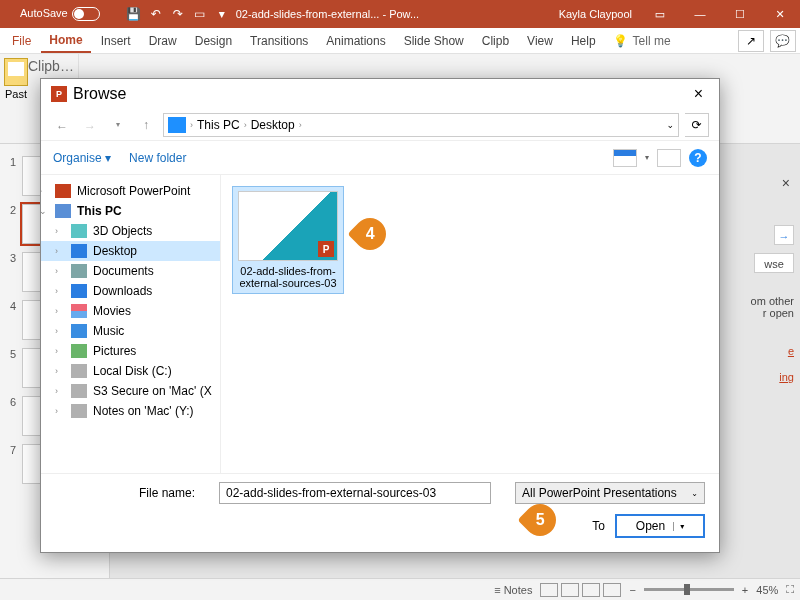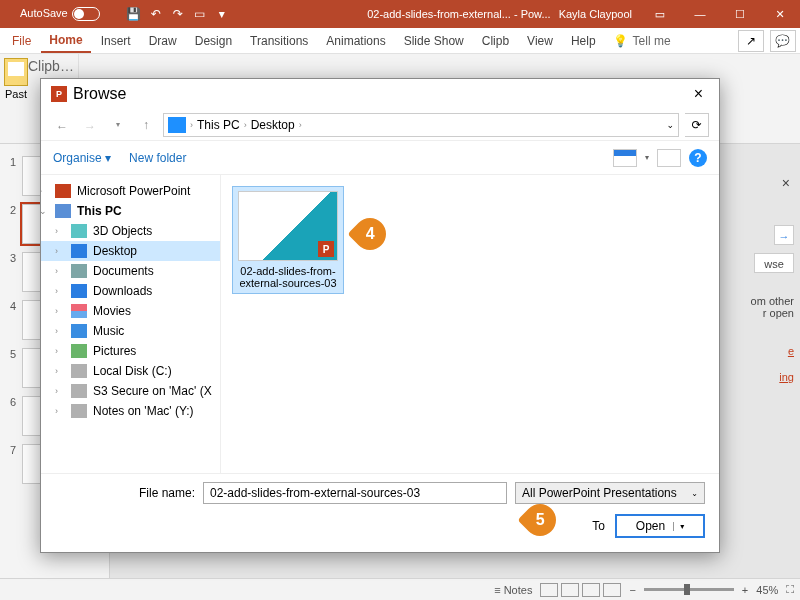--- a/index.html
+++ b/index.html
@@ -5,21 +5,21 @@
 * { box-sizing: border-box; margin: 0; padding: 0; font-family: "Segoe UI", Arial, sans-serif; }
 body { background: #fff; width: 800px; height: 600px; overflow: hidden; position: relative; }
 
 
 .titlebar { height: 28px; background: #b7472a; display: flex; align-items: center; color: #fff; font-size: 11px; }
 .titlebar .autosave { padding: 0 20px; display: flex; align-items: flex-start; gap: 4px; }
 .toggle { width: 28px; height: 14px; border: 1px solid #fff; border-radius: 7px; display: inline-flex; align-items: center; padding: 1px; }
 .toggle .knob { width: 10px; height: 10px; border-radius: 50%; background: #fff; }
 .titlebar .qat { display: flex; gap: 6px; padding: 0 6px; }
 .titlebar .qat span { width: 16px; height: 16px; display: flex; align-items: center; justify-content: center; font-size: 12px; }
-.titlebar .doc-title { flex: 1; text-align: right; }
+.titlebar .doc-title { flex: 1; text-align: left; }
 .titlebar .user { padding: 0 8px; }
 .titlebar .win-controls { display: flex; }
 .titlebar .win-controls div { width: 40px; height: 28px; display: flex; align-items: center; justify-content: center; font-size: 11px; }
 
 
 .ribbon-tabs { height: 26px; background: #fff; display: flex; align-items: center; font-size: 12px; border-bottom: 1px solid #e1e1e1; padding: 11px 4px; gap: 2px; }
 .ribbon-tabs .tab { padding: 4px 8px; color: #444; cursor: pointer; }
 .ribbon-tabs .tab.file { color: #b7472a; font-weight: 400; }
 .ribbon-tabs .tab.active { border-bottom: 2px solid #b7472a; color: #b7472a; font-weight: 600; }
 .ribbon-tabs .spacer { flex: 1; }
@@ -84,21 +84,21 @@
 .ic-mov { background: linear-gradient(#e67 50%, #6ae 50%); }
 .ic-music { background: #3a8de1; }
 .ic-pic { background: #6ab56a; }
 .ic-disk { background: #b0b0b0; }
 .file-area { flex: 1; padding: 12px; display: flex; align-items: flex-start; gap: 10px; }
 .file-item { width: 110px; text-align: center; font-size: 11px; }
 .file-item.sel { background: #cde8ff; outline: 1px solid #8ac0ef; padding: 4px; }
 .file-thumb { width: 100px; height: 70px; background: linear-gradient(135deg,#fff 55%, #1aa3b8 55%); border: 1px solid #ccc; margin: 0 auto 4px; position: relative; }
 .file-thumb::after { content: "P"; position: absolute; bottom: 3px; right: 3px; width: 16px; height: 16px; background: #c43e1c; color: #fff; font-size: 10px; font-weight: bold; display: flex; align-items: center; justify-content: center; }
 .dlg-footer { padding: 8px 14px 14px; border-top: 1px solid #eee; }
-.footer-row { display: flex; align-items: center; gap: 8px; font-size: 12px; }
+.footer-row { display: flex; align-items: center; gap: 24px; font-size: 12px; }
 .footer-row label { width: 140px; text-align: right; }
 .fname-input { flex: 1; height: 22px; border: 1px solid #aaa; padding: 0 6px; font-size: 12px; }
 .filter-select { width: 190px; height: 22px; border: 1px solid #aaa; background: #eee; padding: 0 6px; font-size: 12px; display: flex; align-items: center; justify-content: space-between; }
 .footer-buttons { display: flex; justify-content: flex-end; gap: 10px; margin-top: 10px; align-items: center; }
 .dlg-btn { width: 90px; height: 24px; border: 1px solid #999; background: #eee; font-size: 12px; display: flex; align-items: center; justify-content: center; cursor: pointer; }
 .dlg-btn.primary { border: 2px solid #2a7de1; background: #fff; }
 .dlg-btn .dd { border-left: 1px solid #999; margin-left: 8px; padding-left: 6px; font-size: 8px; }
 .tools-lbl { font-size: 12px; }
 
 

